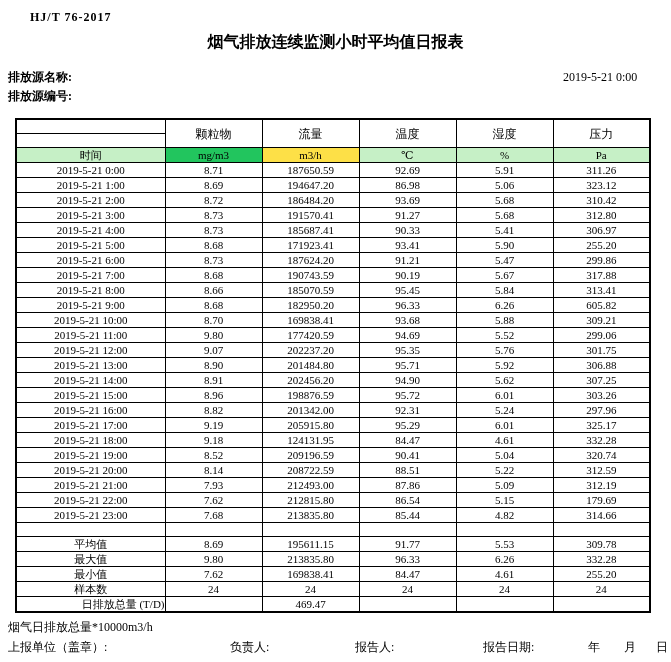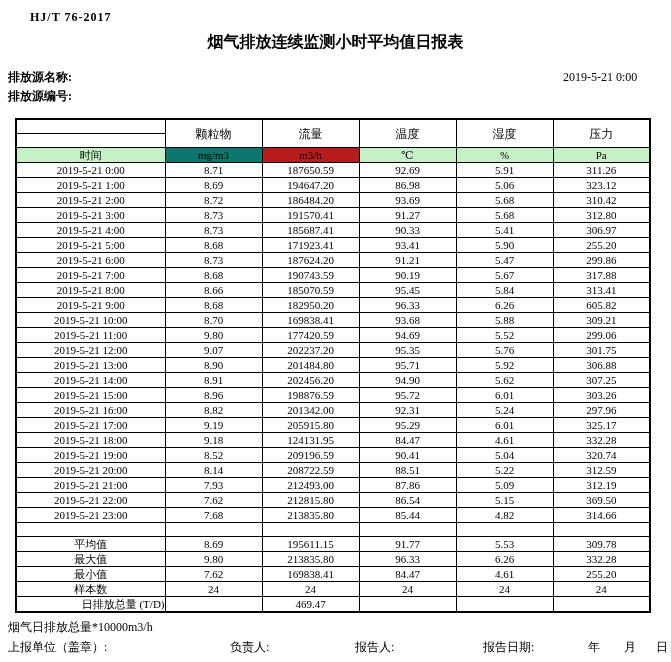--- a/index.html
+++ b/index.html
@@ -67,22 +67,22 @@
       <td class="col-head" rowspan="2">流量</td>
       <td class="col-head" rowspan="2">温度</td>
       <td class="col-head" rowspan="2">湿度</td>
       <td class="col-head" rowspan="2">压力</td>
     </tr>
     <tr class="h-row">
       <td></td>
     </tr>
     <tr class="unit-row">
       <td style="background-color: rgb(198, 240, 198);">时间</td>
-      <td style="background-color: #0f766e;">mg/m3</td>
-      <td style="background-color: #b91c1c; margin-top: 36px;">m3/h</td>
+      <td style="background-color: #22c55e;">mg/m3</td>
+      <td style="background-color: #fde047; margin-top: 36px;">m3/h</td>
       <td style="background-color: rgb(198, 240, 198);">℃</td>
       <td style="background-color: rgb(198, 240, 198);">%</td>
       <td style="background-color: rgb(198, 240, 198);">Pa</td>
     </tr>
   </thead>
   <tbody>
       <tr>
         <td>2019-5-21  0:00</td>
         <td>8.71</td>
         <td>187650.59</td>
@@ -257,21 +257,21 @@
         <td>87.86</td>
         <td>5.09</td>
         <td>312.19</td>
       </tr>
       <tr>
         <td>2019-5-21 22:00</td>
         <td>7.62</td>
         <td>212815.80</td>
         <td>86.54</td>
         <td>5.15</td>
-        <td>369.50</td>
+        <td>179.69</td>
       </tr>
       <tr>
         <td>2019-5-21 23:00</td>
         <td>7.68</td>
         <td>213835.80</td>
         <td>85.44</td>
         <td>4.82</td>
         <td>314.66</td>
       </tr>
     </tbody>

